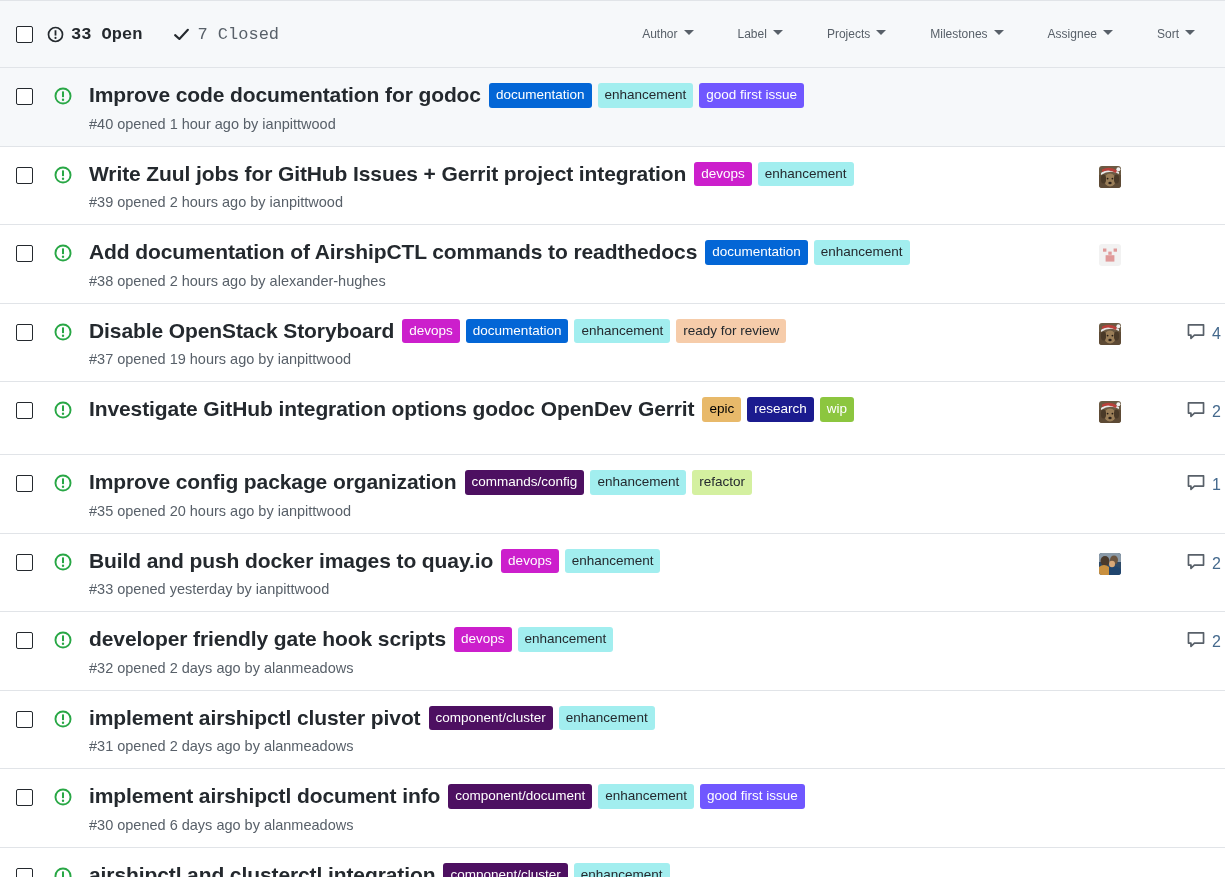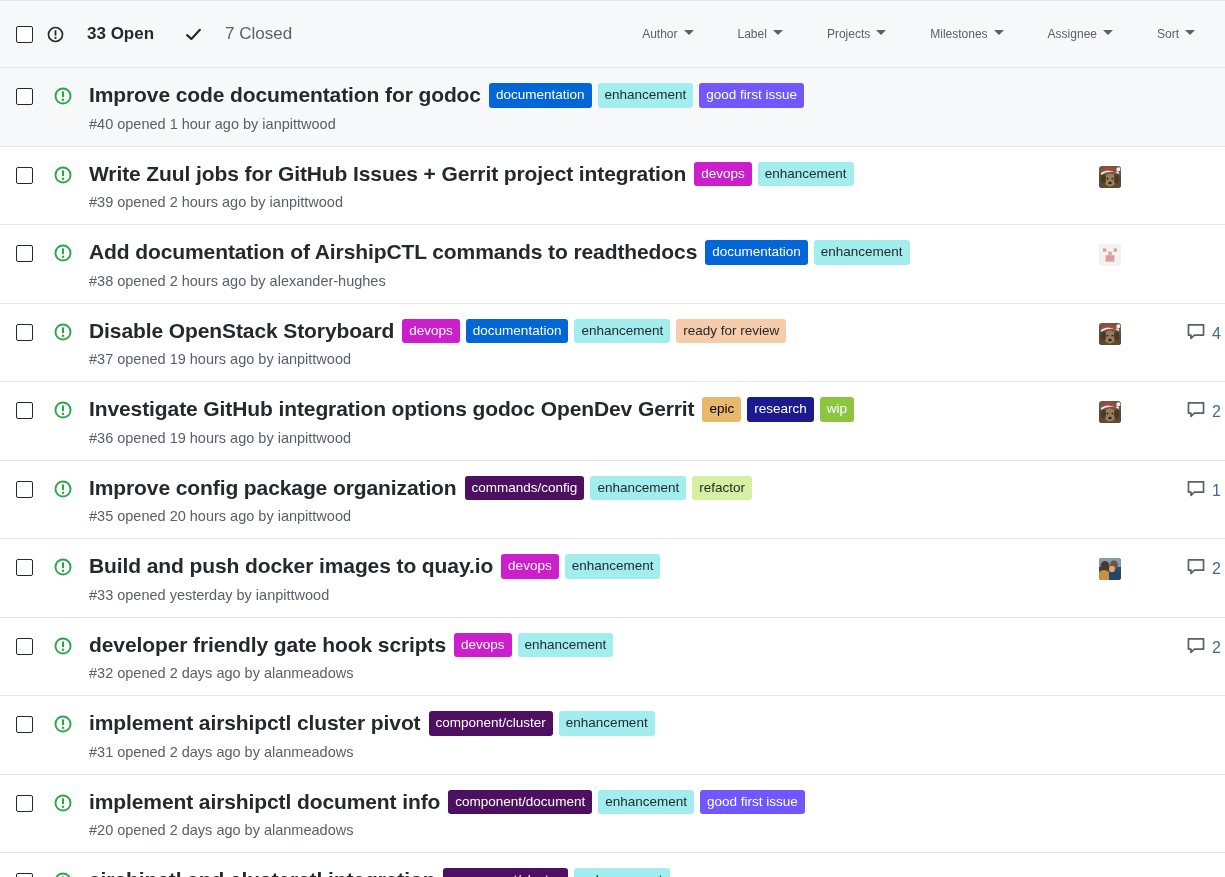--- a/index.html
+++ b/index.html
@@ -40,22 +40,23 @@
     width: 17px; height: 17px;
     border: 1.6px solid #24292e;
     background: #fff;
     border-radius: 2px;
     flex: 0 0 17px;
     cursor: pointer;
   }
   .state-group {
     display: flex;
     align-items: center;
-    gap: 23px;
+    gap: 7px;
     cursor: pointer;
+    font-family: Liberation Mono, monospace;
   }
   .state-group + .state-group { margin-left: 17px; }
   .state-open .state-label {
     color: #24292e;
     font-weight: bold;
     font-size: 17px;
   }
   .state-closed .state-label {
     color: #586069;
     font-weight: normal;
@@ -400,21 +401,20 @@
 </svg></div>
     <div class="row-body">
       <div class="title-line">
         <span class="issue-title">Investigate GitHub integration options godoc OpenDev Gerrit</span>
         <span class="labels">
               <span class="label" style="background:#e8b96a;color:#000000">epic</span>
               <span class="label" style="background:#1b1b8f;color:#ffffff">research</span>
               <span class="label" style="background:#8cc63f;color:#ffffff">wip</span>
             </span>
       </div>
-      <div class="meta">#36 opened 19 hours ago by ianpittwood</div>
     </div>
     <div class="row-right">
       <div class="avatar-slot">
             <span class="avatar"><svg width="22" height="22" viewBox="0 0 22 22">
       <rect width="22" height="22" fill="#6b5a43"></rect>
       <path d="M0 9 h22 v13 h-22z" fill="#5d4a35"></path>
       <ellipse cx="11" cy="14" rx="6" ry="6.5" fill="#9a7e58"></ellipse>
       <ellipse cx="4.5" cy="13" rx="2.6" ry="4.5" fill="#4a3a28"></ellipse>
       <ellipse cx="17.5" cy="13" rx="2.6" ry="4.5" fill="#4a3a28"></ellipse>
       <path d="M2 7 q9 -7 18 -1 l0 2 q-9 -5 -18 1z" fill="#e8e8e8"></path>
@@ -574,21 +574,21 @@
 </svg></div>
     <div class="row-body">
       <div class="title-line">
         <span class="issue-title">implement airshipctl document info</span>
         <span class="labels">
               <span class="label" style="background:#4d1061;color:#ffffff">component/document</span>
               <span class="label" style="background:#a2eeef;color:#24292e">enhancement</span>
               <span class="label" style="background:#7057ff;color:#ffffff">good first issue</span>
             </span>
       </div>
-      <div class="meta">#20 opened 2 days ago by alanmeadows</div>
+      <div class="meta">#30 opened 6 days ago by alanmeadows</div>
     </div>
     <div class="row-right">
       <div class="avatar-slot"></div>
       <div class="comment-slot"></div>
     </div>
   </div>
       <div class="issue-row">
     <div class="row-check">
       <div class="checkbox"></div>
     </div>

